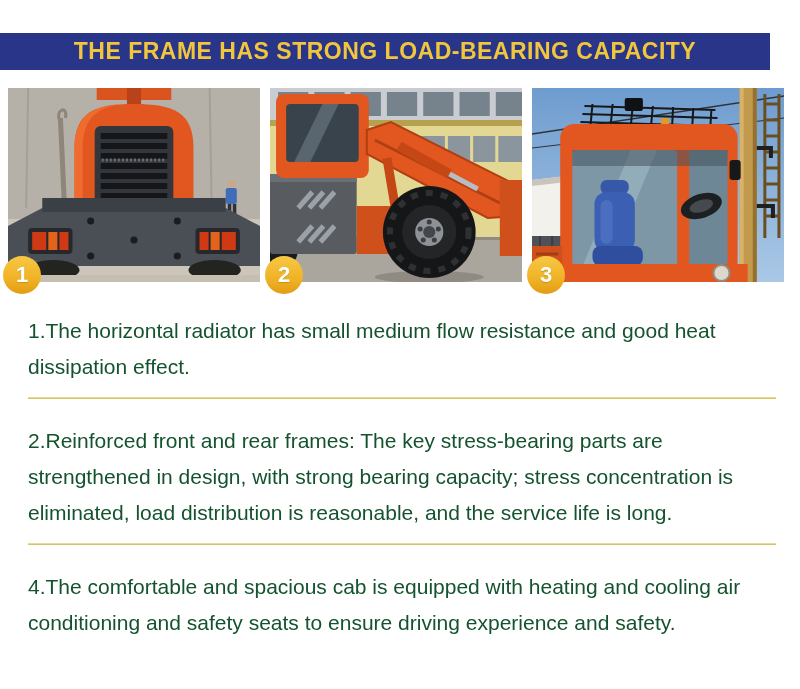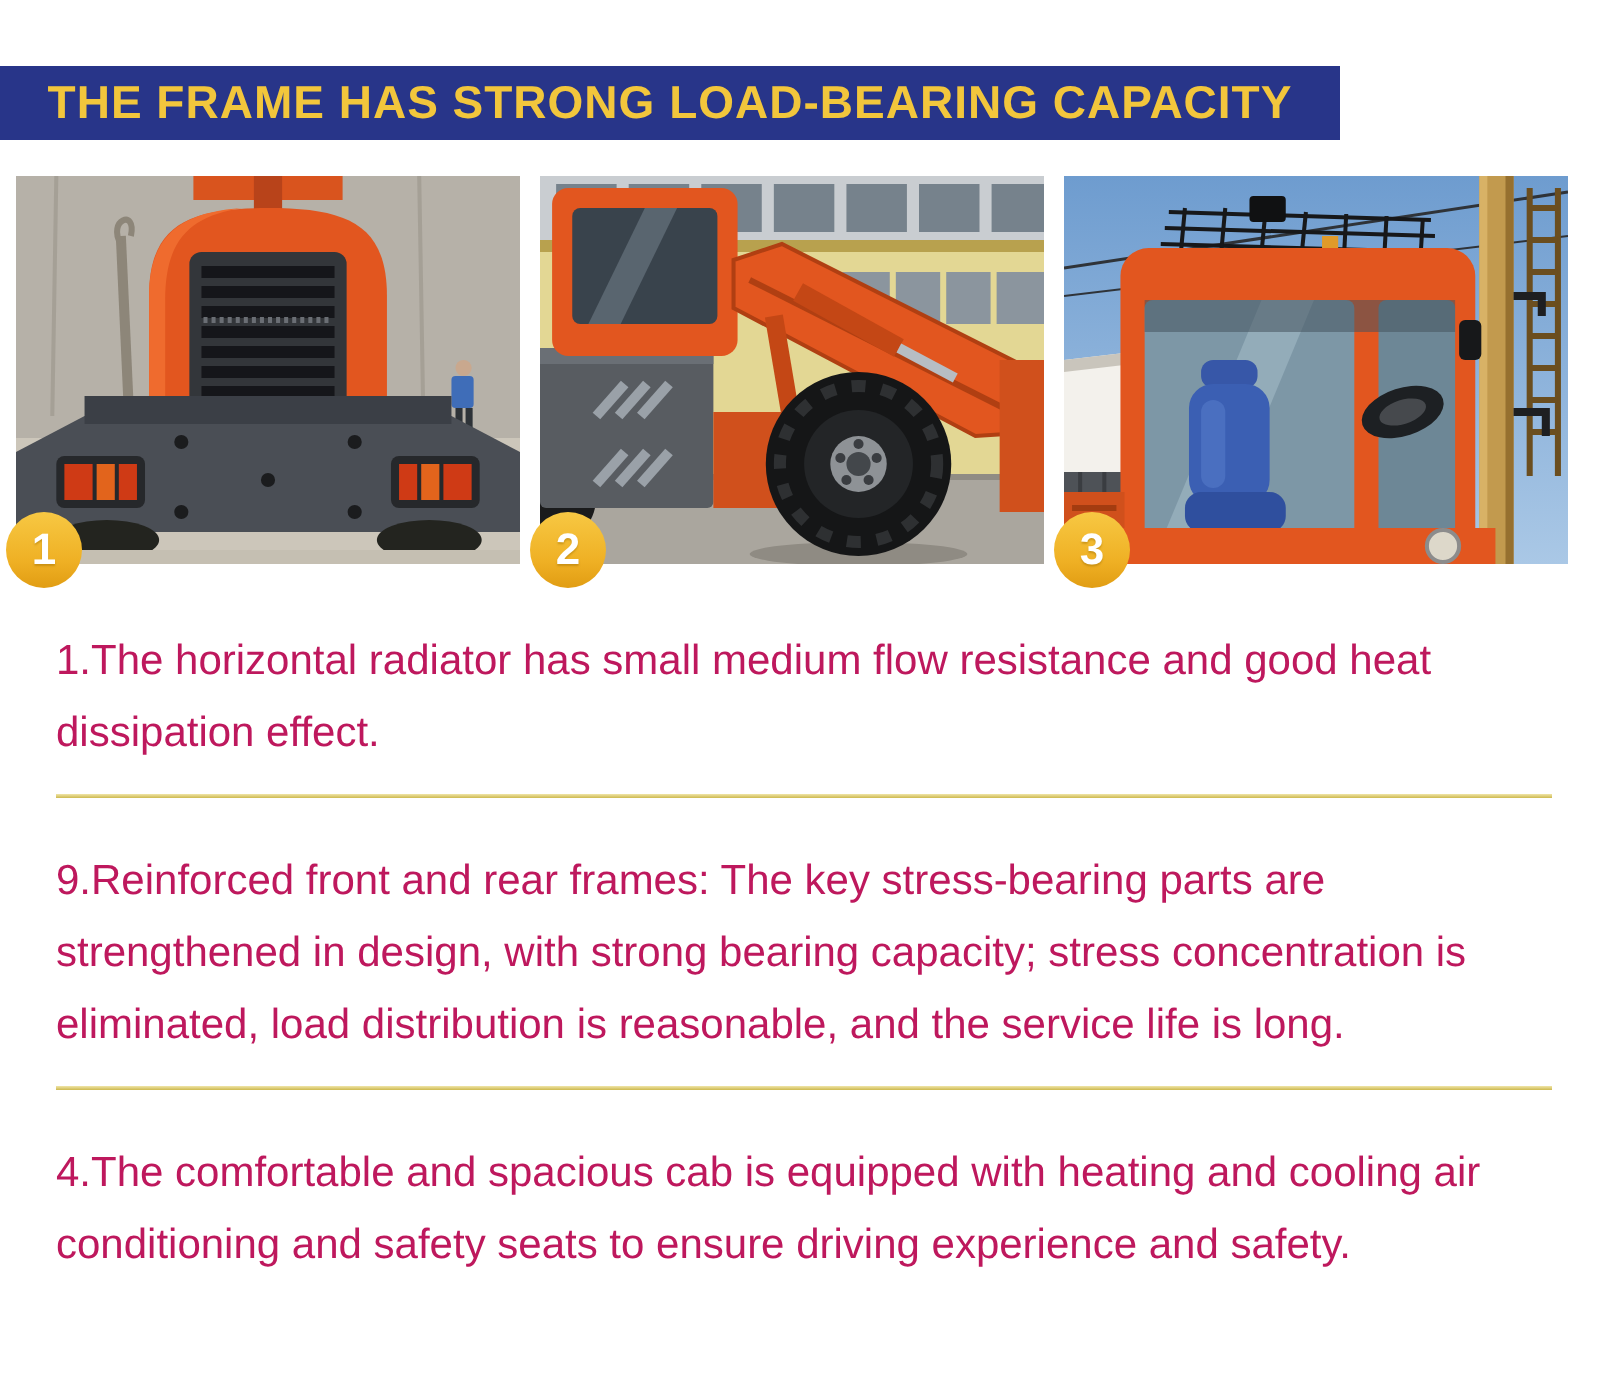--- a/index.html
+++ b/index.html
@@ -9,21 +9,21 @@
     width: 800px;
     height: 689px;
     overflow: hidden;
     font-family: "Liberation Sans", "DejaVu Sans", sans-serif;
   }
   .page { position: relative; width: 800px; height: 689px; background:#fff; }
 
   
   .banner {
     margin-top: 33px;
-    width: 670px;
+    width: 770px;
     height: 37px;
     background: #283589;
     display: flex;
     align-items: center;
     justify-content: center;
   }
   .banner h1 {
     margin: 0;
     font-size: 23px;
     font-weight: bold;
@@ -59,21 +59,21 @@
     font-weight: bold;
     display: flex;
     align-items: center;
     justify-content: center;
     text-shadow: 0 1px 1px rgba(160,110,0,0.45);
   }
 
   
   .features {
     padding: 31px 24px 0 28px;
-    color: #be185d;
+    color: #14532d;
   }
   .features p {
     margin: 0 0 12px 0;
     font-size: 21px;
     line-height: 36px;
   }
   .divider {
     height: 2px;
     margin: 0 0 24px 0;
     background: linear-gradient(180deg, #f0e5a8 0%, #cdb94f 100%);
@@ -280,18 +280,18 @@
         <circle cx="188" cy="185" r="8" fill="#ddd8ca" stroke="#8c8c8c" stroke-width="2"></circle>
       </svg>
       <span class="badge">3</span>
     </figure>
 
   </div>
 
   <div class="features">
     <p>1.The horizontal radiator has small medium flow resistance and good heat dissipation effect.</p>
     <div class="divider"></div>
-    <p>9.Reinforced front and rear frames: The key stress-bearing parts are strengthened in design, with strong bearing capacity; stress concentration is eliminated, load distribution is reasonable, and the service life is long.</p>
+    <p>2.Reinforced front and rear frames: The key stress-bearing parts are strengthened in design, with strong bearing capacity; stress concentration is eliminated, load distribution is reasonable, and the service life is long.</p>
     <div class="divider"></div>
     <p>4.The comfortable and spacious cab is equipped with heating and cooling air conditioning and safety seats to ensure driving experience and safety.</p>
   </div>
 
 </div>
 
 </body></html>

